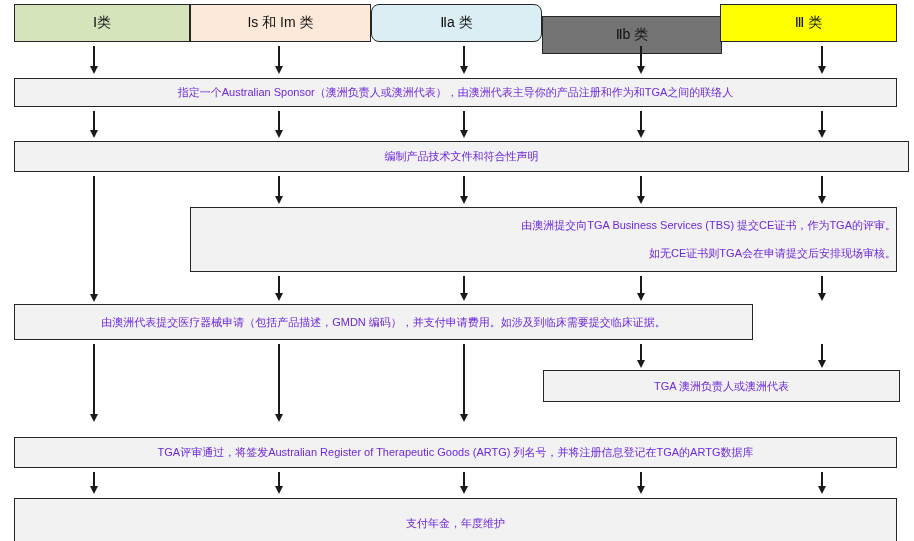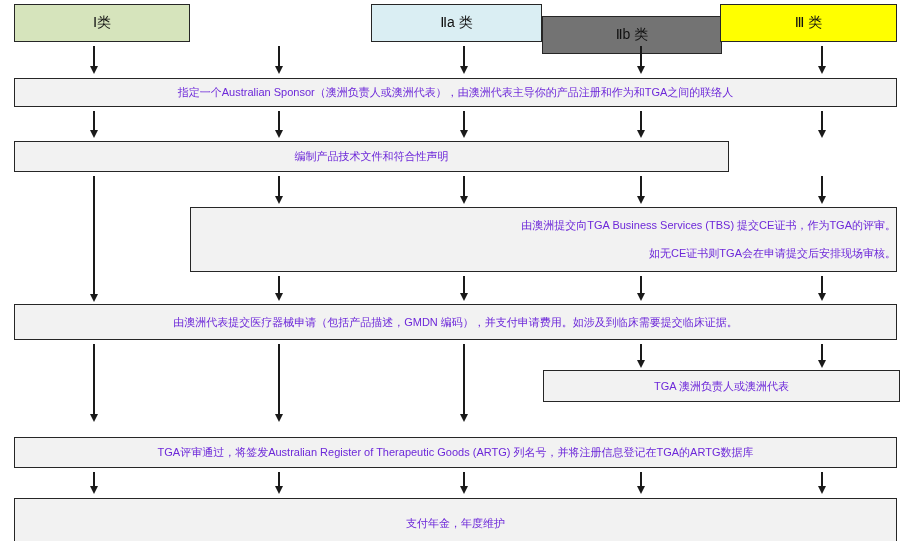--- a/index.html
+++ b/index.html
@@ -31,62 +31,63 @@
     width:0;height:0;border:4.5px solid transparent;border-top:8px solid var(--arrow,#1a1a1a);
     border-bottom:0;
   }
 </style>
 </head>
 <body>
 
 <div class="canvas">
 
   <div class="cls" style="left: 14px; width: 176px; background: rgb(214, 228, 188);">Ⅰ类</div>
-  <div class="cls" style="left: 371px; width: 171px; background: rgb(218, 238, 243);">Ⅱa 类</div>
+  <div class="cls" style="left: 190px; width: 181px; background: rgb(253, 233, 217);">Is 和 Im 类</div>
+  <div class="cls" style="left: 371px; width: 171px; background: rgb(218, 238, 243); border-radius: 8px;">Ⅱa 类</div>
   <div class="cls" style="left: 542px; width: 180px; background: #737373; margin-top: 12px;">Ⅱb 类</div>
   <div class="cls" style="left: 720px; width: 177px; background: rgb(255, 255, 0);">Ⅲ 类</div>
 
   <div class="arr" style="left:94px;top:46px;height:20px"></div>
   <div class="arr" style="left:279px;top:46px;height:20px"></div>
   <div class="arr" style="left:464px;top:46px;height:20px"></div>
   <div class="arr" style="left:641px;top:46px;height:20px"></div>
   <div class="arr" style="left:822px;top:46px;height:20px"></div>
 
   <div class="step" style="left:14px;top:78px;width:883px;height:29px">
     <span class="ln">指定一个Australian Sponsor（澳洲负责人或澳洲代表），由澳洲代表主导你的产品注册和作为和TGA之间的联络人</span>
   </div>
 
   <div class="arr" style="left:94px;top:111px;height:19px"></div>
   <div class="arr" style="left:279px;top:111px;height:19px"></div>
   <div class="arr" style="left:464px;top:111px;height:19px"></div>
   <div class="arr" style="left:641px;top:111px;height:19px"></div>
   <div class="arr" style="left:822px;top:111px;height:19px"></div>
 
-  <div class="step" style="left:14px;top:141px;width:715px;height:31px">
+  <div class="step" style="left:14px;top:141px;width:895px;height:31px">
     <span class="ln">编制产品技术文件和符合性声明</span>
   </div>
 
   <div class="arr" style="left:94px;top:176px;height:118px"></div>
 
   <div class="arr" style="left:279px;top:176px;height:20px"></div>
   <div class="arr" style="left:464px;top:176px;height:20px"></div>
   <div class="arr" style="left:641px;top:176px;height:20px"></div>
   <div class="arr" style="left:822px;top:176px;height:20px"></div>
 
   <div class="step two" style="left:190px;top:207px;width:707px;height:65px">
     <span class="ln">由澳洲提交向TGA Business Services (TBS) 提交CE证书，作为TGA的评审。</span>
     <span class="ln">如无CE证书则TGA会在申请提交后安排现场审核。</span>
   </div>
 
   <div class="arr" style="left:279px;top:276px;height:17px"></div>
   <div class="arr" style="left:464px;top:276px;height:17px"></div>
   <div class="arr" style="left:641px;top:276px;height:17px"></div>
   <div class="arr" style="left:822px;top:276px;height:17px"></div>
 
-  <div class="step" style="left:14px;top:304px;width:883px;height:36px">
+  <div class="step" style="left:14px;top:304px;width:739px;height:36px">
     <span class="ln">由澳洲代表提交医疗器械申请（包括产品描述，GMDN 编码），并支付申请费用。如涉及到临床需要提交临床证据。</span>
   </div>
 
   <div class="arr" style="left:94px;top:344px;height:70px"></div>
   <div class="arr" style="left:279px;top:344px;height:70px"></div>
   <div class="arr" style="left:464px;top:344px;height:70px"></div>
 
   <div class="arr" style="left:641px;top:344px;height:16px"></div>
   <div class="arr" style="left:822px;top:344px;height:16px"></div>
 

